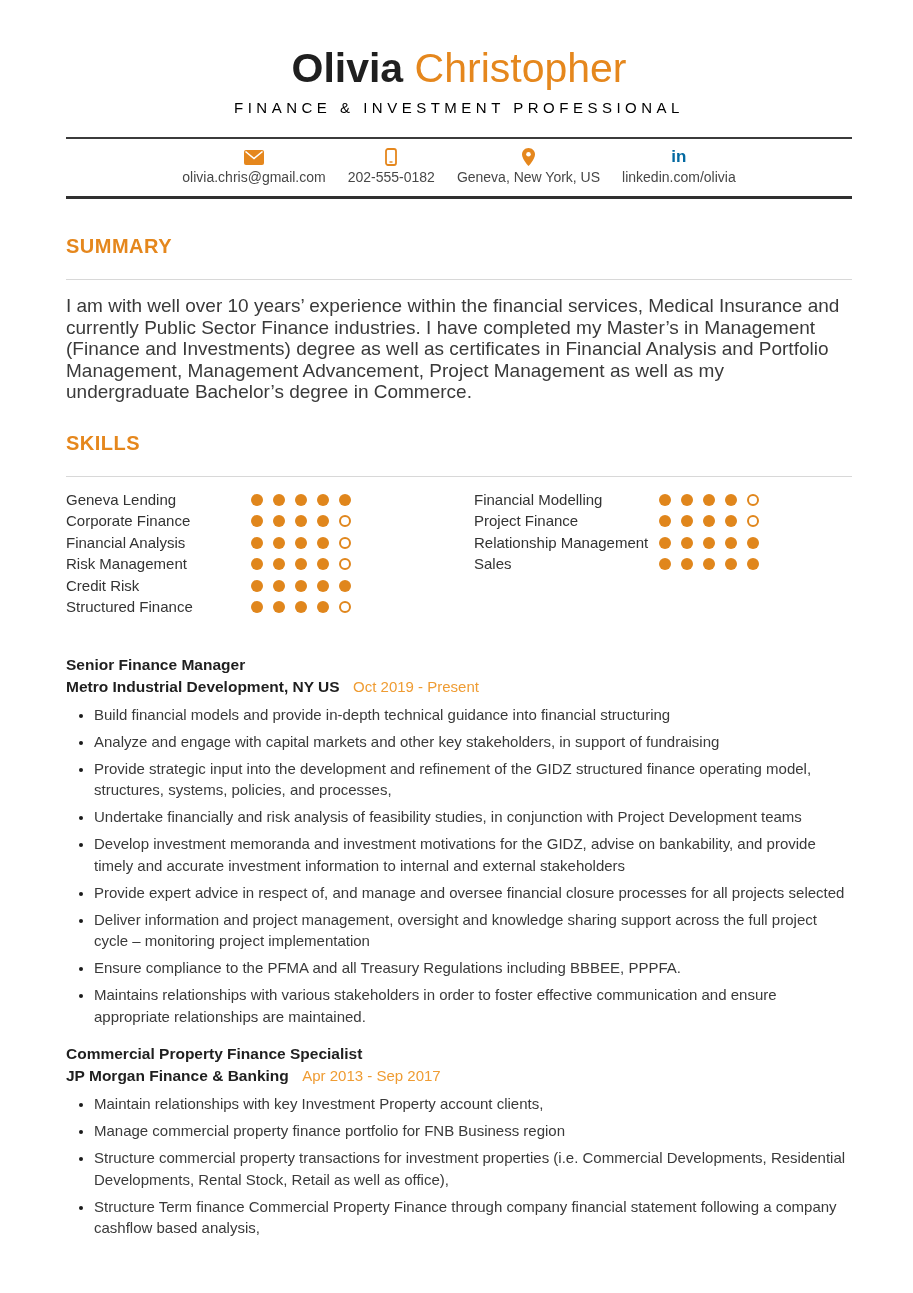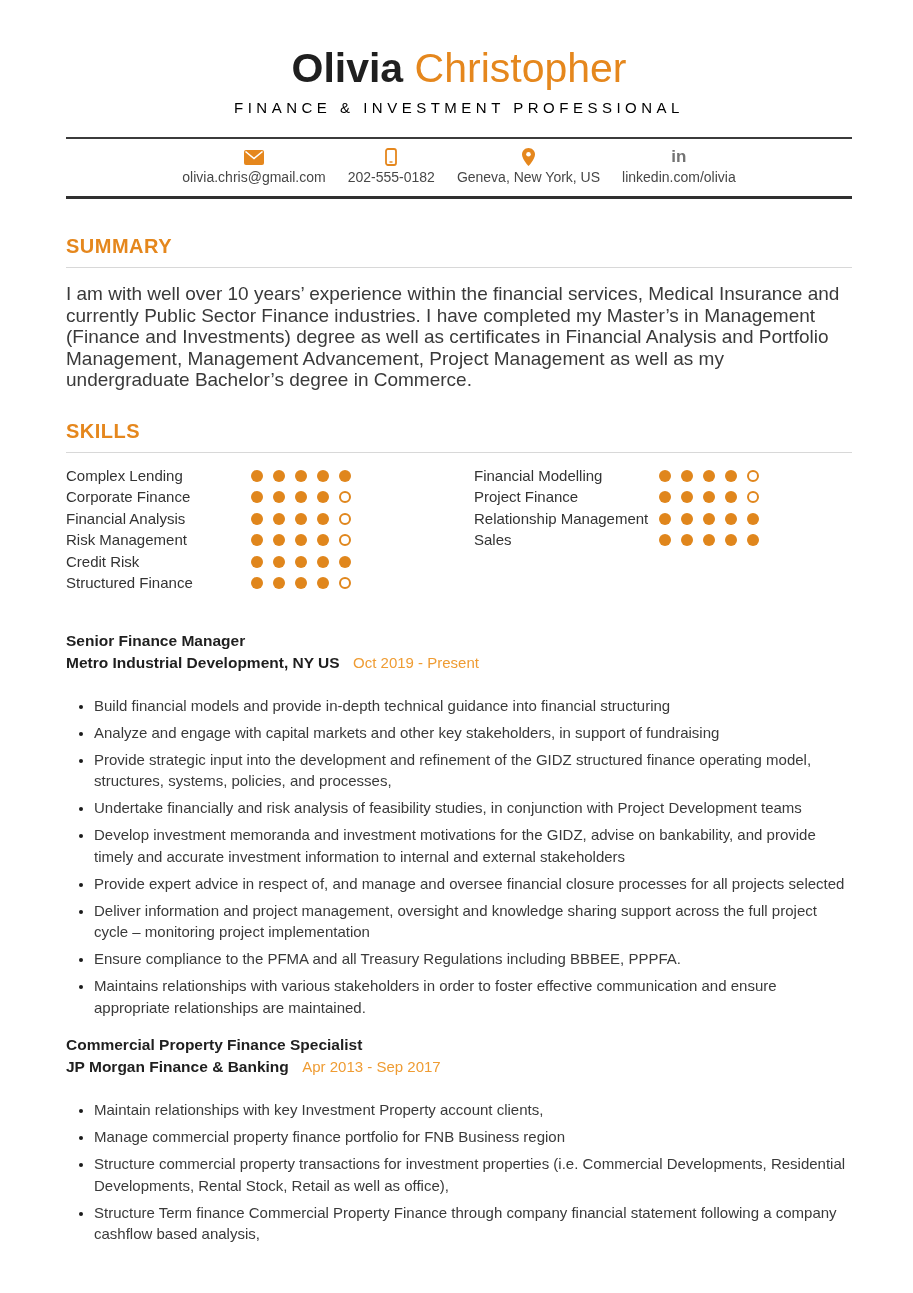--- a/index.html
+++ b/index.html
@@ -27,25 +27,25 @@
     margin-top: 21px;
     border-top: 2px solid #3b3b3b;
     border-bottom: 3px solid #303030;
     padding: 9px 0 11px;
     display: flex; justify-content: center; align-items: flex-end;
     column-gap: 22px;
   }
   .contact-item { display: flex; flex-direction: column; align-items: center; row-gap: 3px; }
   .contact-icon { height: 18px; display: flex; align-items: center; justify-content: center; }
   .contact-text { font-size: 14px; color: #474747; white-space: nowrap; }
-  .linkedin-glyph { font-size: 17px; font-weight: 700; color: #737373; line-height: 18px; }
+  .linkedin-glyph { font-size: 17px; font-weight: 700; color: #0369a1; line-height: 18px; }
   
   .section-heading {
     color: #E5871D; font-size: 20px; font-weight: 700; letter-spacing: 0.5px;
-    padding-bottom: 9px; border-bottom: 1px solid #d8d8d8;
+    padding-bottom: 21px; border-bottom: 1px solid #d8d8d8;
   }
   .summary-section { margin-top: 36px; }
   .summary-text { margin-top: 15px; font-size: 19px; line-height: 21.5px; color: #3a3a3a; }
   
   .skills-section { margin-top: 29px; }
   .skills-grid {
     margin-top: 12px;
     display: grid; grid-template-columns: 1fr 1fr; column-gap: 30px;
     align-items: start;
   }
@@ -56,21 +56,21 @@
   .dot.filled { background: #E0861C; }
   .dot.empty { border: 2px solid #E0861C; background: #fff; }
   
   .experience-section { margin-top: 36px; }
   .job { margin-top: 13px; }
   .job + .job { margin-top: 16px; }
   .job-title { font-size: 15.5px; font-weight: 700; color: #1f1f1f; line-height: 21px; }
   .job-subline { line-height: 21px; margin-top: 1px; }
   .job-company { font-size: 15.5px; font-weight: 700; color: #1f1f1f; }
   .job-dates { font-size: 15px; color: #EF9C33; margin-left: 9px; }
-  .job-bullets { margin-top: 22px; padding-left: 28px; list-style: disc; }
+  .job-bullets { margin-top: 7px; padding-left: 28px; list-style: disc; }
   .job-bullets li { font-size: 15px; line-height: 21.5px; color: #3a3a3a; margin-bottom: 5.5px; }
   .job-bullets li::marker { color: #1a1a1a; font-size: 14px; }
 </style>
 </head>
 <body>
 
 <div class="page">
 
   <div class="header">
     <div class="name">
@@ -118,21 +118,21 @@
     <div class="section-heading">SUMMARY</div>
     <p class="summary-text">I am with well over 10 years’ experience within the financial services, Medical Insurance and currently Public Sector Finance industries. I have completed my Master’s in Management (Finance and Investments) degree as well as certificates in Financial Analysis and Portfolio Management, Management Advancement, Project Management as well as my undergraduate Bachelor’s degree in Commerce.</p>
   </div>
 
   <div class="skills-section">
     <div class="section-heading">SKILLS</div>
     <div class="skills-grid">
       <div class="skills-col">
 
           <div class="skill-row">
-            <span class="skill-name">Complex Lending</span>
+            <span class="skill-name">Geneva Lending</span>
             <span class="skill-dots">
               <span class="dot filled"></span>
               <span class="dot filled"></span>
               <span class="dot filled"></span>
               <span class="dot filled"></span>
               <span class="dot filled"></span>
             </span>
           </div>
 
           <div class="skill-row">

